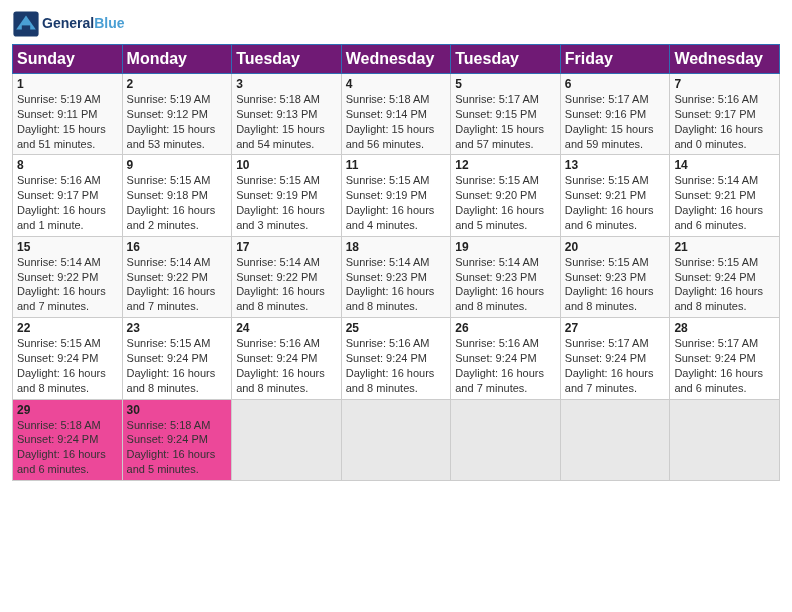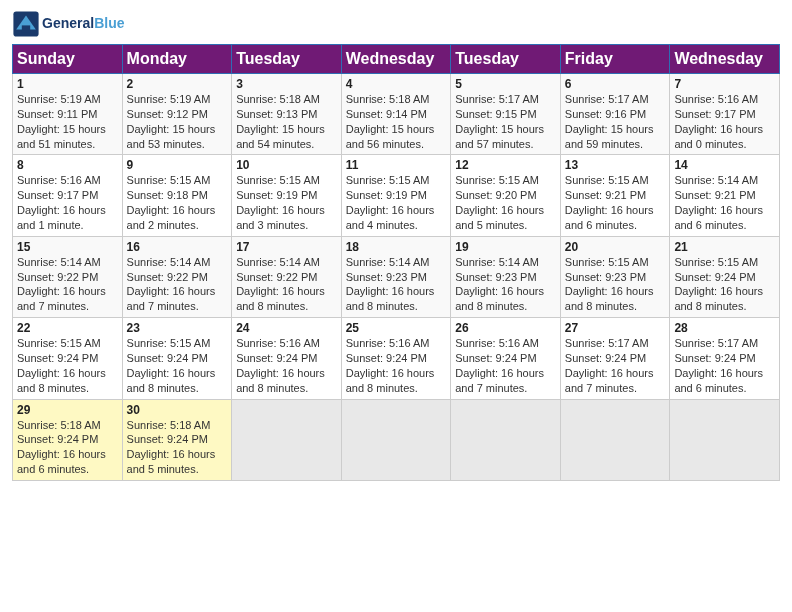--- a/index.html
+++ b/index.html
@@ -72,21 +72,21 @@
       padding: 3px 4px;
       font-size: 9px;
       color: #222;
       height: 78px;
       background: #fff;
     }
     tbody tr:nth-child(odd) td {
       background: #f9f9f9;
     }
     tbody tr:last-child td {
-      background: #fef9c3;
+      background: #ec4899;
     }
     .day-num {
       font-size: 12px;
       font-weight: bold;
       color: #222;
       display: block;
       margin-bottom: 1px;
     }
     .day-info {
       font-size: 11px;

